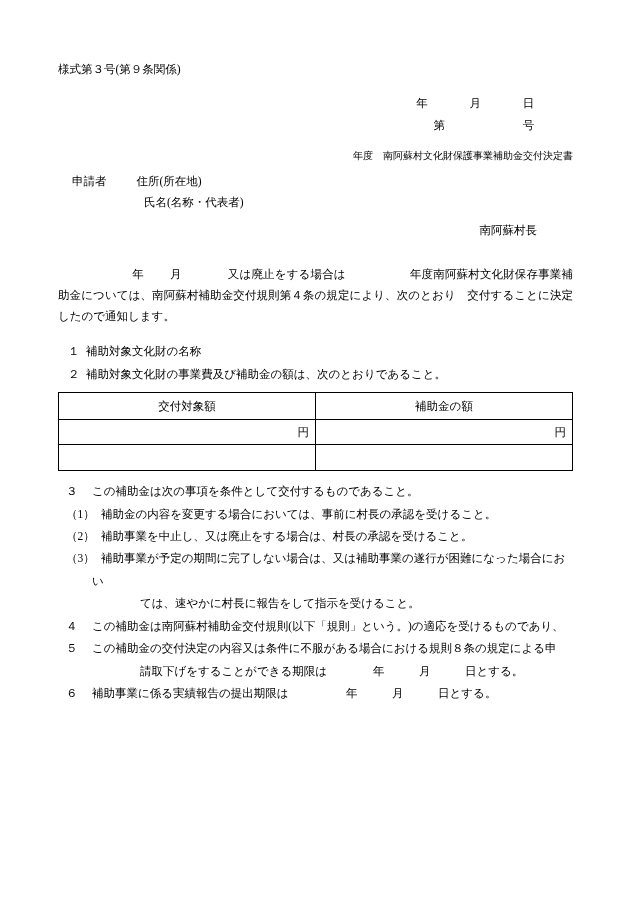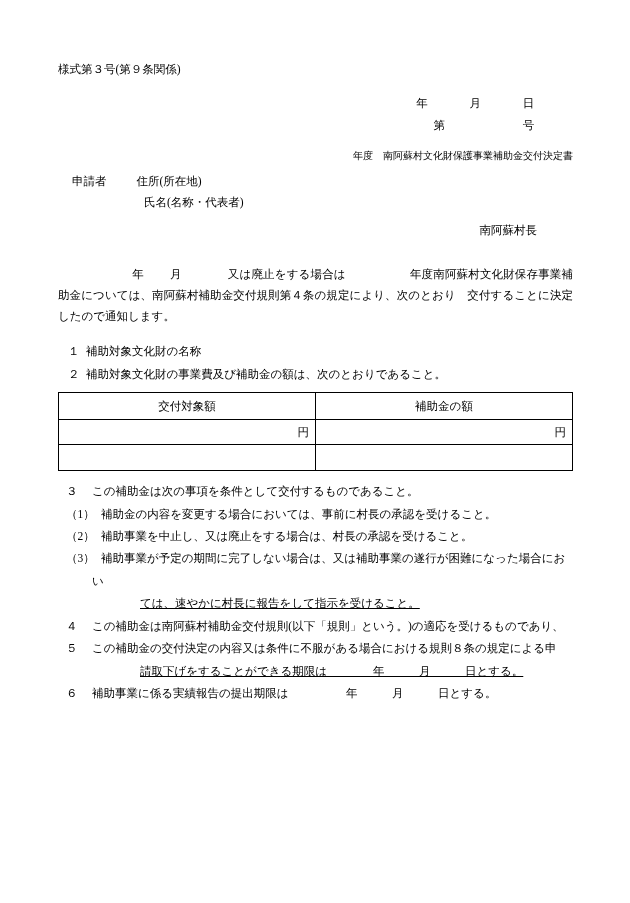--- a/index.html
+++ b/index.html
@@ -85,21 +85,20 @@
     position: relative;
   }
   .item2 .num {
     position: absolute;
     left: 8px;
     top: 0;
   }
   .cont {
     display: block;
     padding-left: 48px;
-    text-decoration: underline;
   }
   table.grant {
     border-collapse: collapse;
     width: 100%;
     margin-top: 7px;
     margin-bottom: 9px;
     table-layout: fixed;
   }
   table.grant td, table.grant th {
     border: 1px solid #000000;

